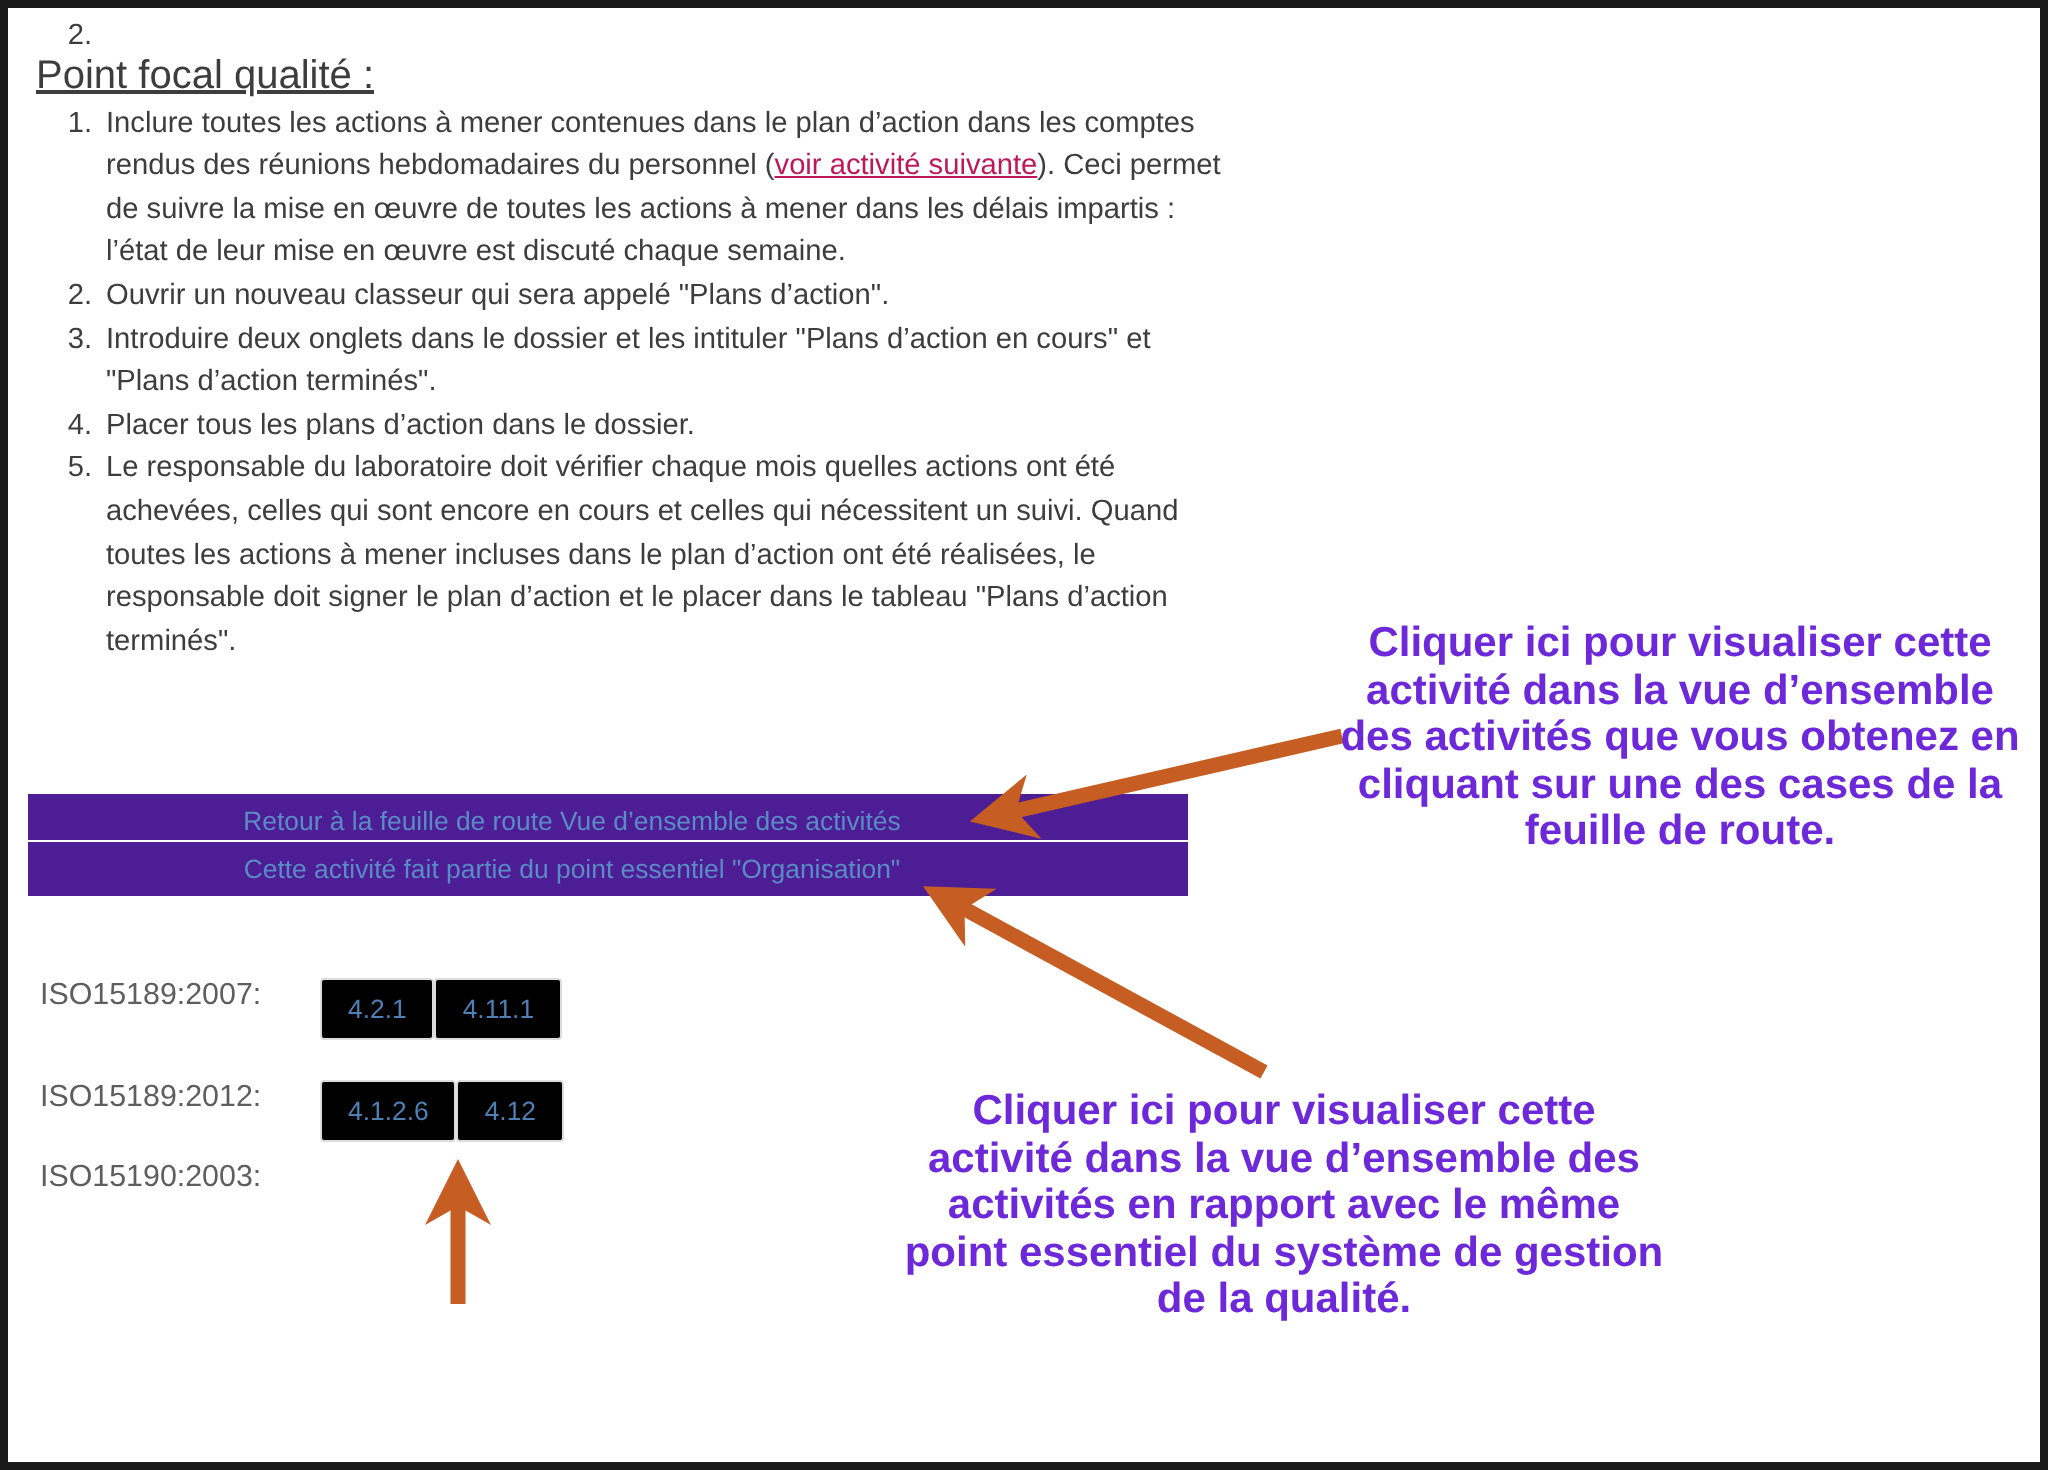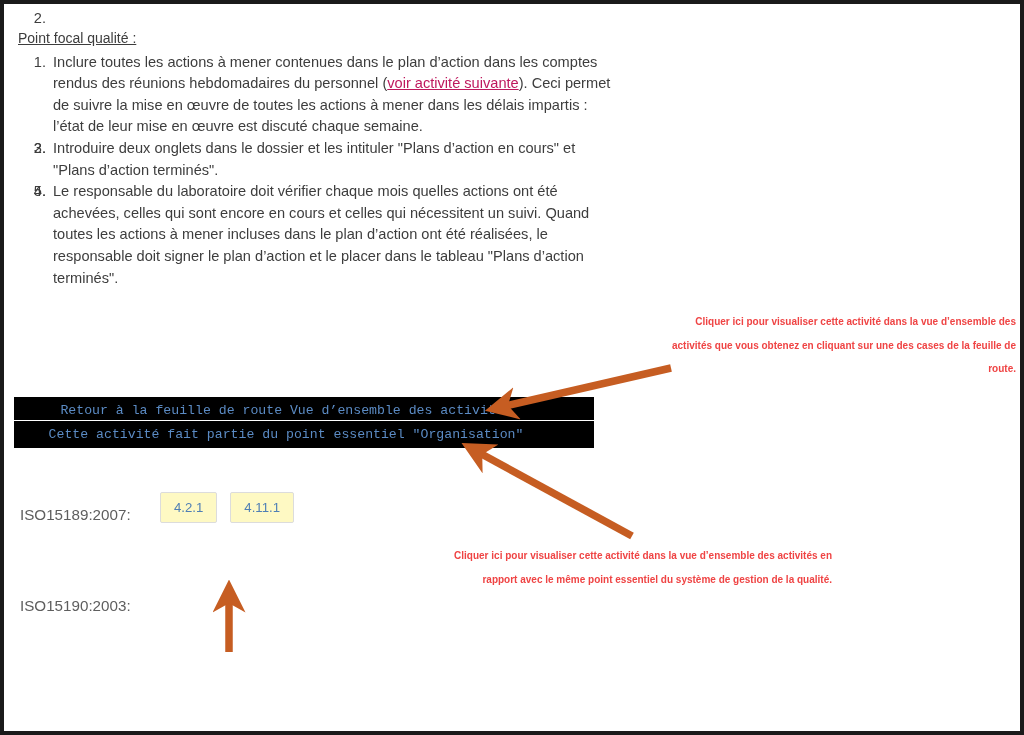--- a/index.html
+++ b/index.html
@@ -51,93 +51,91 @@
     top: 0;
     width: 20px;
     text-align: right;
     color: #3d3d3d;
   }
   .spacer-sm { height: 20px; }
   .heading {
     margin: 0 0 2px 0;
     color: #3d3d3d;
     text-decoration: underline;
-    font-size: 14px;
+    font-size: 20px;
     line-height: 21.6px;
     font-weight: normal;
   }
   .lnk {
     color: #be185d;
   }
 
   
   .bar {
     position: absolute;
     left: 10px;
     width: 580px;
     height: 28px;
-    background: #000000;
+    background: #4c1d95;
     border-top: 1px solid #ffffff;
     display: flex;
     align-items: center;
     justify-content: center;
     box-sizing: border-box;
-    font-family: Liberation Mono, monospace;
   }
   .bar .bar-link {
     color: #5b8bc4;
     font-size: 13.2px;
     text-align: center;
     margin-right: 36px;
   }
   #bar1 { top: 392px; }
   #bar2 { top: 416px; }
 
   
   .iso-row {
     position: absolute;
     left: 16px;
     display: flex;
-    align-items: flex-end;
+    align-items: flex-start;
     height: 34px;
   }
   .iso-label {
     width: 140px;
     color: #5e5e5e;
     font-size: 15.2px;
   }
   .iso-btn {
     min-width: 44px;
     height: 31px;
-    margin-right: 13px;
     padding: 0 13px;
-    background: #fef9c3;
+    background: #000000;
     border: 1px solid #dcdcdc;
     border-radius: 2px;
     color: #4f7fb5;
     font-size: 13.2px;
     font-family: "Liberation Sans", sans-serif;
     display: inline-flex;
     align-items: center;
     justify-content: center;
     cursor: pointer;
     box-sizing: border-box;
   }
   #iso-row-1 { top: 485px; }
   #iso-row-2 { top: 536px; }
   #iso-row-3 { top: 576px; }
 
   
   .anno {
     position: absolute;
-    color: #ef4444;
+    color: #6d28d9;
     font-weight: bold;
-    font-size: 10px;
+    font-size: 21px;
     line-height: 23.5px;
-    text-align: right;
+    text-align: center;
   }
   #anno-top   { left: 660px; top: 306px; width: 352px; }
   #anno-mid   { left: 448px; top: 540px; width: 380px; }
   #anno-bot   { left: 34px;  top: 655px; width: 385px; }
 
   .arrows {
     position: absolute;
     left: 0; top: 0;
     width: 1024px;
     height: 735px;
@@ -162,29 +160,31 @@
 
       <div class="ol">
 
         <div class="li">
           <span class="num">1.</span>
           <span>Inclure toutes les actions à mener contenues dans le plan d’action dans les comptes rendus des réunions hebdomadaires du personnel (</span><a class="lnk" href="#">voir activité suivante</a><span>). Ceci permet de suivre la mise en œuvre de toutes les actions à mener dans les délais impartis : l’état de leur mise en œuvre est discuté chaque semaine.</span>
         </div>
 
         <div class="li">
           <span class="num">2.</span>
+          <span>Ouvrir un nouveau classeur qui sera appelé "Plans d’action".</span>
         </div>
 
         <div class="li">
           <span class="num">3.</span>
           <span>Introduire deux onglets dans le dossier et les intituler "Plans d’action en cours" et "Plans d’action terminés".</span>
         </div>
 
         <div class="li">
           <span class="num">4.</span>
+          <span>Placer tous les plans d’action dans le dossier.</span>
         </div>
 
         <div class="li">
           <span class="num">5.</span>
           <span>Le responsable du laboratoire doit vérifier chaque mois quelles actions ont été achevées, celles qui sont encore en cours et celles qui nécessitent un suivi. Quand toutes les actions à mener incluses dans le plan d’action ont été réalisées, le responsable doit signer le plan d’action et le placer dans le tableau "Plans d’action terminés".</span>
         </div>
 
       </div>
     </div>
 
@@ -194,20 +194,25 @@
     <div class="bar" id="bar2">
       <span class="bar-link">Cette activité fait partie du point essentiel "Organisation"</span>
     </div>
 
     <div class="iso-row" id="iso-row-1">
       <span class="iso-label">ISO15189:2007:</span>
       <button class="iso-btn">4.2.1</button>
       <button class="iso-btn">4.11.1</button>
     </div>
 
+    <div class="iso-row" id="iso-row-2">
+      <span class="iso-label">ISO15189:2012:</span>
+      <button class="iso-btn">4.1.2.6</button>
+      <button class="iso-btn">4.12</button>
+    </div>
 
     <div class="iso-row" id="iso-row-3">
       <span class="iso-label">ISO15190:2003:</span>
     </div>
 
     <svg class="arrows" viewBox="0 0 1024 735">
       <defs>
         <marker id="ah" markerWidth="4.4" markerHeight="4.4" refX="2.2" refY="2.2" orient="auto">
           <path d="M0,0 L4.4,2.2 L0,4.4 L1.25,2.2 Z" fill="#C65D22"></path>
         </marker>

